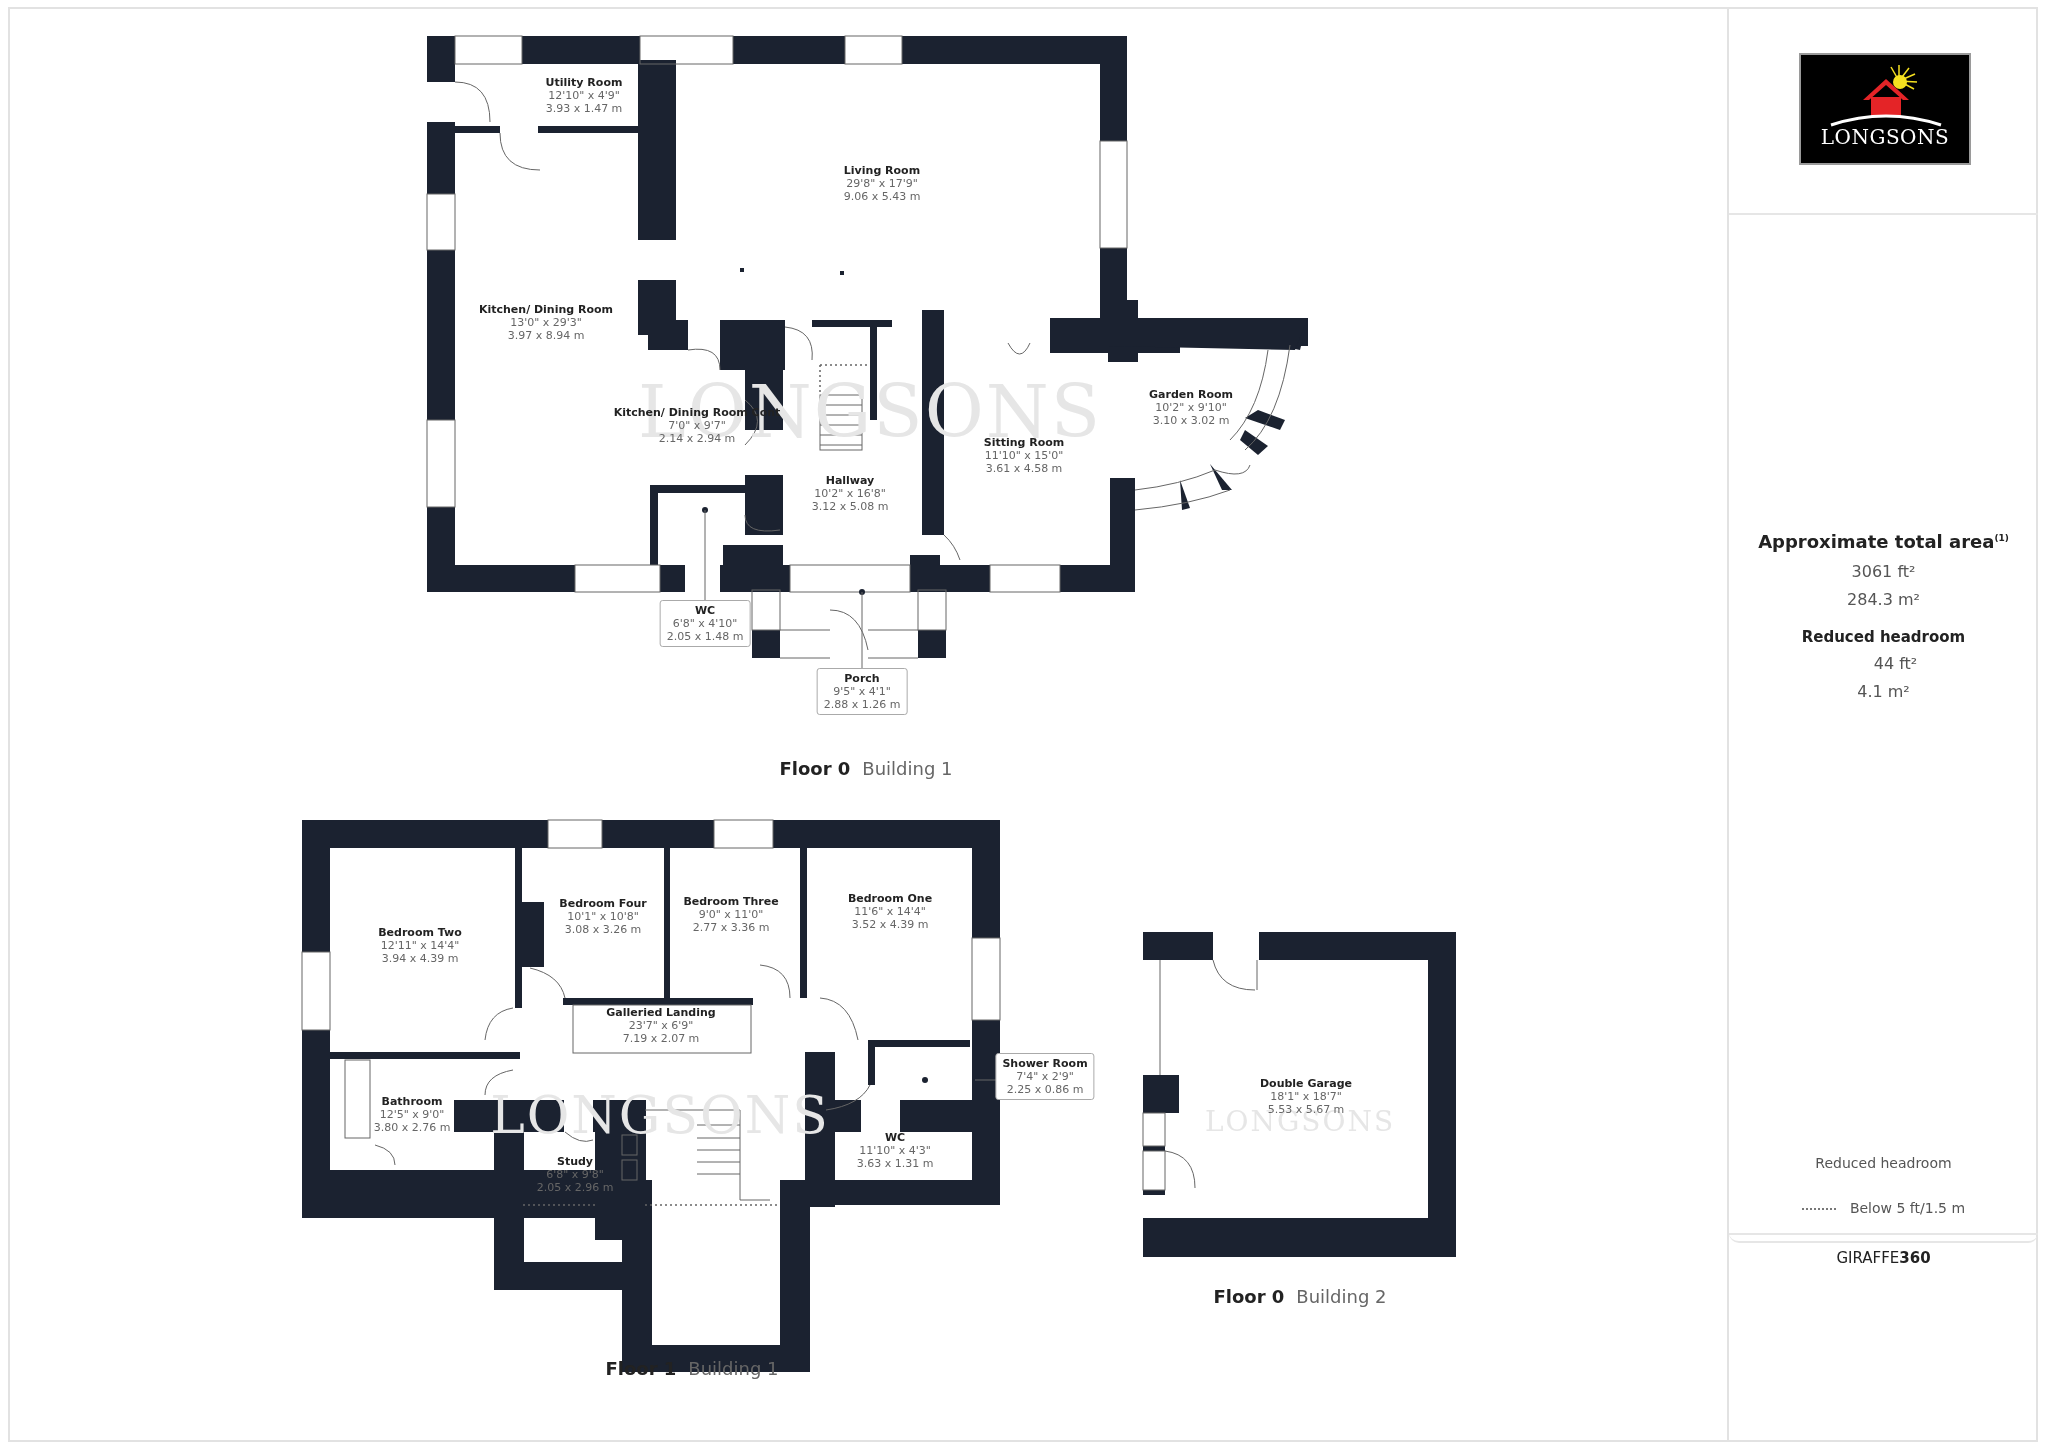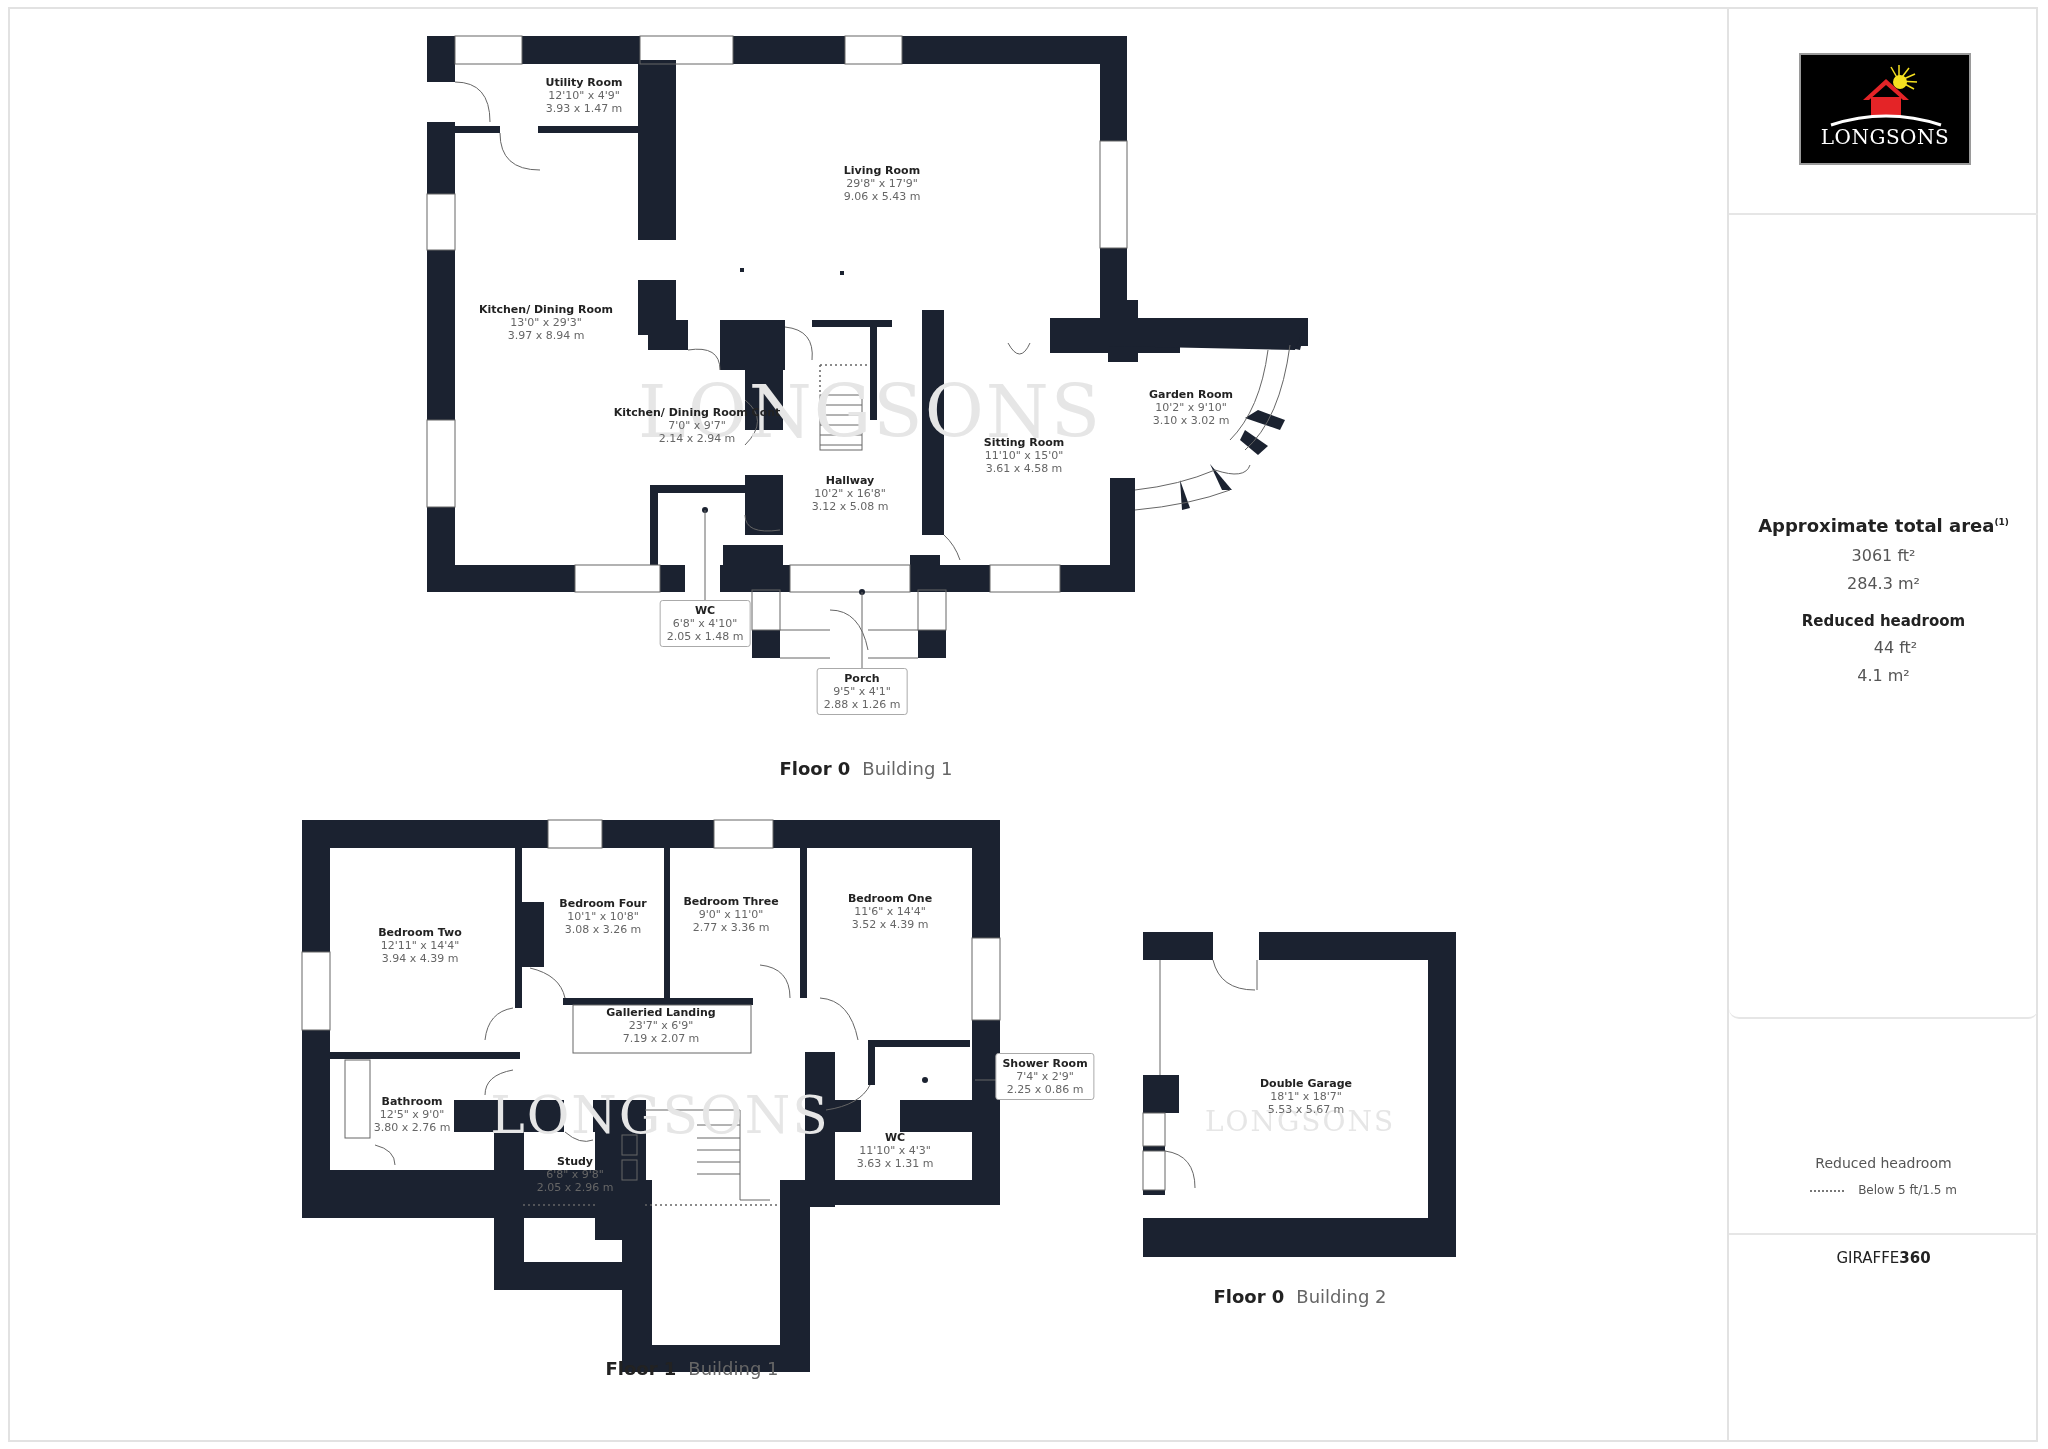--- a/index.html
+++ b/index.html
@@ -9,21 +9,21 @@
   .plan svg{position:absolute;left:0;top:0;}
   .panel{position:absolute;left:1727px;top:7px;width:311px;height:1435px;border-left:2px solid #e2e2e2;box-sizing:border-box;}
   .panel-sec{position:absolute;left:0;width:100%;border-bottom:2px solid #e6e6e6;box-sizing:border-box;text-align:center;}
   .logo{position:absolute;left:70px;top:46px;width:172px;height:112px;background:#000;border:2px solid #9a9a9a;box-sizing:border-box;}
   .logo-text{position:absolute;left:0;right:0;bottom:14px;text-align:center;color:#fff;font-family:"DejaVu Serif","Liberation Serif",serif;font-size:20px;letter-spacing:0.5px;}
   .area-title{font-weight:bold;font-size:18px;color:#222;margin-top:0;}
   .area-title sup{font-size:9px;}
   .val{font-size:16px;color:#555;line-height:28px;}
   .hr-title{font-weight:bold;font-size:15px;color:#222;}
   .note{font-size:14px;color:#555;}
-  .legend-row{font-size:12px;color:#555;margin-top:12px;}
+  .legend-row{font-size:14px;color:#555;margin-top:29px;}
   .legend-line{display:inline-block;width:34px;border-top:2px dotted #777;vertical-align:middle;margin-right:14px;}
   .disclaimer{font-size:14px;color:#555;line-height:21px;padding:0 40px;}
   .brand{font-size:15px;color:#222;margin-top:14px;}
   .brand b{font-weight:bold;}
   .room-label{position:absolute;text-align:center;transform:translateX(-50%);white-space:nowrap;line-height:13px;}
   .room-label .name{font-weight:bold;font-size:11px;color:#222;}
   .room-label .dim{font-size:11px;color:#666;}
   .room-label.boxed{border:1px solid #aaa;border-radius:3px;padding:3px 6px;background:#fff;}
   .floor-cap{position:absolute;font-size:18px;white-space:nowrap;transform:translateX(-50%);}
   .floor-cap .f{font-weight:bold;color:#222;}
@@ -357,21 +357,21 @@
         </g>
         <circle cx="99" cy="27" r="7" fill="#f5e020"></circle>
         <polygon points="62,45 85,24 108,45 102,45 85,30 68,45" fill="#e42427"></polygon>
         <rect x="70" y="42" width="30" height="20" fill="#e42427"></rect>
         <path d="M 30 70 Q 85 52 140 70" stroke="#fff" stroke-width="3" fill="none"></path>
       </svg>
       <div class="logo-text">LONGSONS</div>
     </div>
   </div>
 
-  <div class="panel-sec" style="top:208px;height:804px;border-radius:10px;">
+  <div class="panel-sec" style="top:224px;height:1012px;border-radius:10px;">
     <div style="position:absolute;top:300px;left:0;right:0;">
       <div class="area-title"><span>Approximate total area</span><sup>(1)</sup></div>
       <div class="val" style="margin-top:6px;">3061 ft²</div>
       <div class="val">284.3 m²</div>
       <div class="hr-title" style="margin-top:14px;">Reduced headroom</div>
       <div class="val" style="margin-top:4px;margin-left:24px;">44 ft²</div>
       <div class="val">4.1 m²</div>
     </div>
   </div>
 

